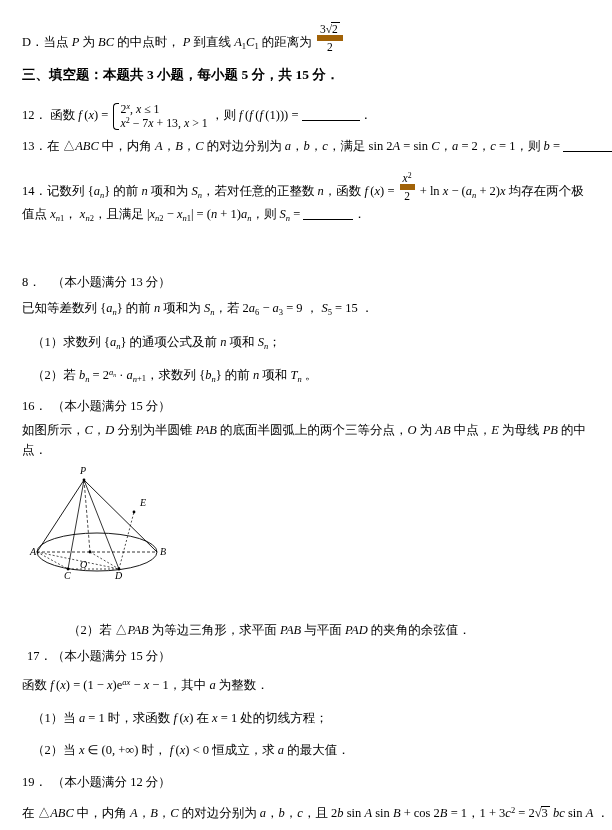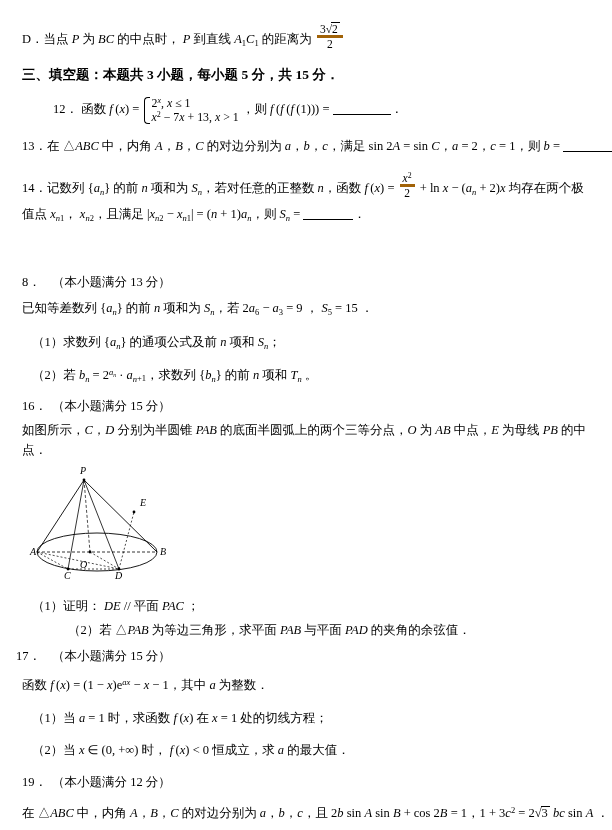--- a/index.html
+++ b/index.html
@@ -38,21 +38,21 @@
     display: inline-block;
     vertical-align: -0.45em;
     text-align: center;
     font-size: 0.92em;
     line-height: 1.08;
     margin: 0 2px;
   }
   .frac .num {
     display: block;
     padding: 0 3px;
-    border-bottom: 3px solid #a16207;
+    border-bottom: 6px solid #a16207;
   }
   .frac .den {
     display: block;
     padding: 0 3px;
   }
   .sq {
     display: inline-block;
   }
   .sqrt {
     display: inline-block;
@@ -105,21 +105,21 @@
     <span class="frac">
       <span class="num">3<span class="sq">√</span><span class="sqrt">2</span></span>
       <span class="den">2</span>
     </span>
   </div>
 
   <div class="line bold" style="left:22px; top:68px; font-size:13.5px;">
     三、填空题：本题共 3 小题，每小题 5 分，共 15 分．
   </div>
 
-  <div class="line" style="left:22px; top:96px;margin-left:31px;">
+  <div class="line" style="left:22px; top:102px;">
     12．&nbsp;函数 <span class="it">f</span> (<span class="it">x</span>) =
     <span class="cases">
       <span class="row">2<sup><span class="it">x</span></sup>, <span class="it">x</span> ≤ 1</span>
       <span class="row"><span class="it">x</span><sup>2</sup> − 7<span class="it">x</span> + 13, <span class="it">x</span> &gt; 1</span>
     </span>
     ，则 <span class="it">f</span> (<span class="it">f</span> (<span class="it">f</span> (1))) = <span class="fill"></span>．
   </div>
 
   <div class="line" style="left:22px; top:140px;">
     13．在 △<span class="it">ABC</span> 中，内角 <span class="it">A</span>，<span class="it">B</span>，<span class="it">C</span> 的对边分别为 <span class="it">a</span>，<span class="it">b</span>，<span class="it">c</span>，满足 sin 2<span class="it">A</span> = sin <span class="it">C</span>，<span class="it">a</span> = 2，<span class="it">c</span> = 1，则 <span class="it">b</span> = <span class="fill sm"></span>．
@@ -191,28 +191,25 @@
 
       <line x1="68" y1="90" x2="97" y2="107" stroke="#000" stroke-width="0.7" stroke-dasharray="2,2"></line>
 
       <circle cx="62" cy="18" r="1.4" fill="#000"></circle>
       <circle cx="46" cy="107" r="1.4" fill="#000"></circle>
       <circle cx="97" cy="107" r="1.4" fill="#000"></circle>
       <circle cx="68" cy="90" r="1.4" fill="#000"></circle>
     </svg>
   </div>
 
-  <div class="line" style="left:32px; top:600px;">
-    （1）证明： <span class="it">DE</span> // 平面 <span class="it">PAC</span> ；
-  </div>
   <div class="line" style="left:32px; top:624px;margin-left:36px;">
     （2）若 △<span class="it">PAB</span> 为等边三角形，求平面 <span class="it">PAB</span> 与平面 <span class="it">PAD</span> 的夹角的余弦值．
   </div>
 
-  <div class="line" style="left:16px; top:650px;">17．</div>
+  <div class="line" style="left:27px; top:650px;">17．</div>
   <div class="line" style="left:52px; top:650px;">（本小题满分 15 分）</div>
   <div class="line" style="left:22px; top:678px;">
     函数 <span class="it">f</span> (<span class="it">x</span>) = (1 − <span class="it">x</span>)e<sup><span class="it">ax</span></sup> − <span class="it">x</span> − 1，其中 <span class="it">a</span> 为整数．
   </div>
   <div class="line" style="left:32px; top:712px;">
     （1）当 <span class="it">a</span> = 1 时，求函数 <span class="it">f</span> (<span class="it">x</span>) 在 <span class="it">x</span> = 1 处的切线方程；
   </div>
   <div class="line" style="left:32px; top:744px;">
     （2）当 <span class="it">x</span> ∈ (0, +∞) 时， <span class="it">f</span> (<span class="it">x</span>) &lt; 0 恒成立，求 <span class="it">a</span> 的最大值．
   </div>

